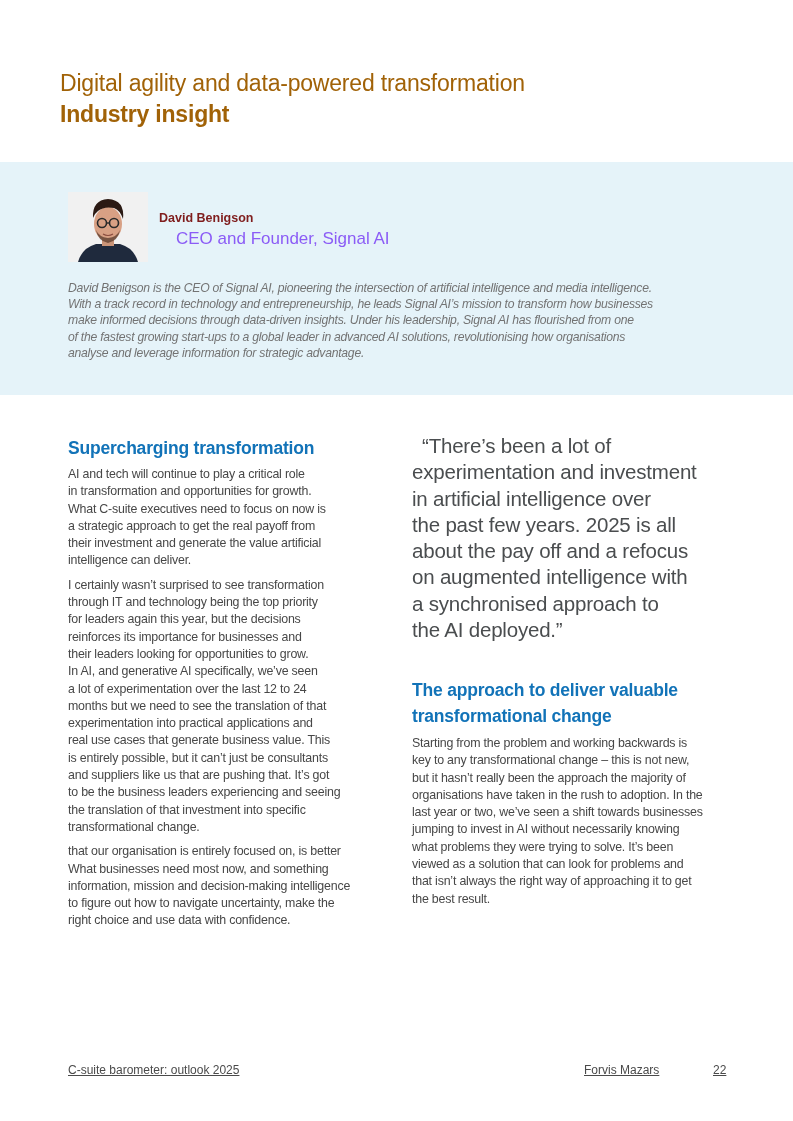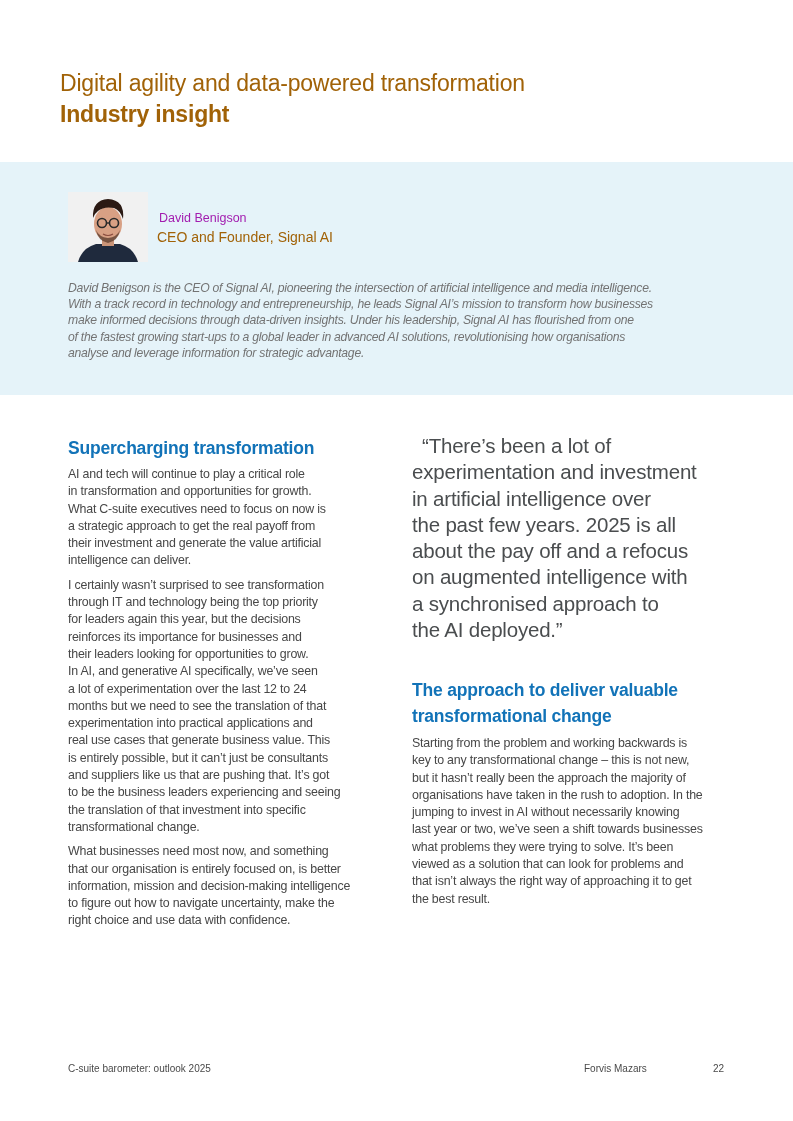--- a/index.html
+++ b/index.html
@@ -3,32 +3,32 @@
 <meta charset="utf-8">
 <style>
   html, body { margin:0; padding:0; }
   body { width:793px; height:1121px; background:#ffffff; position:relative; overflow:hidden;
          font-family:"Liberation Sans", sans-serif; color:#4a4a4a; }
   .title { position:absolute; left:60px; top:68px; font-size:23px; line-height:31px; color:#a16207; letter-spacing:-0.2px; }
   .title .l1 { font-weight:normal; }
   .title .l2 { font-weight:bold; }
   .band { position:absolute; left:0; top:162px; width:793px; height:233px; background:#e5f3f9; }
   .photo { position:absolute; left:68px; top:192px; width:80px; height:70px; background:#efefef; overflow:hidden; }
-  .name { position:absolute; left:159px; top:211px; font-size:12.5px; font-weight:normal; color:#a21caf; }
-  .role { position:absolute; left:157px; top:229px; font-size:14px; color:#a16207; }
+  .name { position:absolute; left:159px; top:211px; font-size:12.5px; font-weight:bold; color:#7f1d1d; }
+  .role { position:absolute; left:176px; top:229px; font-size:17px; color:#8b5cf6; }
   .bio { position:absolute; left:68px; top:280px; width:680px; font-size:12.2px; line-height:16.2px; font-style:italic; color:#737373; letter-spacing:-0.25px; }
   .bio p { margin:0; }
   .h2 { position:absolute; font-weight:bold; color:#1273b8; font-size:17.5px; line-height:26px; letter-spacing:-0.2px; }
   .body-text { position:absolute; font-size:12.4px; line-height:17.3px; color:#474747; letter-spacing:-0.2px; }
   .body-text p { margin:0 0 7px 0; }
   .body-text p .ln { display:block; white-space:nowrap; }
   .quote { position:absolute; left:402px; top:433px; font-size:20.5px; line-height:26.3px; color:#4a4d4f; letter-spacing:-0.2px; }
   .quote .ln { display:block; white-space:nowrap; padding-left:10px; }
   .quote .ln.first { padding-left:0;margin-left:20px; }
-  .footer { position:absolute; top:1063px; font-size:10px; color:#4a4a4a; }
+  .footer { position:absolute; top:1063px; font-size:12px; color:#4a4a4a;text-decoration:underline; }
 </style>
 </head>
 <body>
 
 <div class="title">
   <div class="l1">Digital agility and data-powered transformation</div>
   <div class="l2">Industry insight</div>
 </div>
 
 <div class="band"></div>
@@ -81,22 +81,22 @@
     <span class="ln">months but we need to see the translation of that</span>
     <span class="ln">experimentation into practical applications and</span>
     <span class="ln">real use cases that generate business value. This</span>
     <span class="ln">is entirely possible, but it can’t just be consultants</span>
     <span class="ln">and suppliers like us that are pushing that. It’s got</span>
     <span class="ln">to be the business leaders experiencing and seeing</span>
     <span class="ln">the translation of that investment into specific</span>
     <span class="ln">transformational change.</span>
   </p>
   <p>
+    <span class="ln">that our organisation is entirely focused on, is better</span>
     <span class="ln">What businesses need most now, and something</span>
-    <span class="ln">that our organisation is entirely focused on, is better</span>
     <span class="ln">information, mission and decision-making intelligence</span>
     <span class="ln">to figure out how to navigate uncertainty, make the</span>
     <span class="ln">right choice and use data with confidence.</span>
   </p>
 </div>
 
 <div class="quote">
   <span class="ln first">“There’s been a lot of</span>
   <span class="ln">experimentation and investment</span>
   <span class="ln">in artificial intelligence over</span>
@@ -111,22 +111,22 @@
   <div>The approach to deliver valuable</div>
   <div>transformational change</div>
 </div>
 
 <div class="body-text" style="left:412px; top:735px; width:330px;">
   <p>
     <span class="ln">Starting from the problem and working backwards is</span>
     <span class="ln">key to any transformational change – this is not new,</span>
     <span class="ln">but it hasn’t really been the approach the majority of</span>
     <span class="ln">organisations have taken in the rush to adoption. In the</span>
+    <span class="ln">last year or two, we’ve seen a shift towards businesses</span>
     <span class="ln">jumping to invest in AI without necessarily knowing</span>
-    <span class="ln">last year or two, we’ve seen a shift towards businesses</span>
     <span class="ln">what problems they were trying to solve. It’s been</span>
     <span class="ln">viewed as a solution that can look for problems and</span>
     <span class="ln">that isn’t always the right way of approaching it to get</span>
     <span class="ln">the best result.</span>
   </p>
 </div>
 
 <div class="footer" style="left:68px;">C-suite barometer: outlook 2025</div>
 <div class="footer" style="left:584px;">Forvis Mazars</div>
 <div class="footer" style="left:713px;">22</div>

